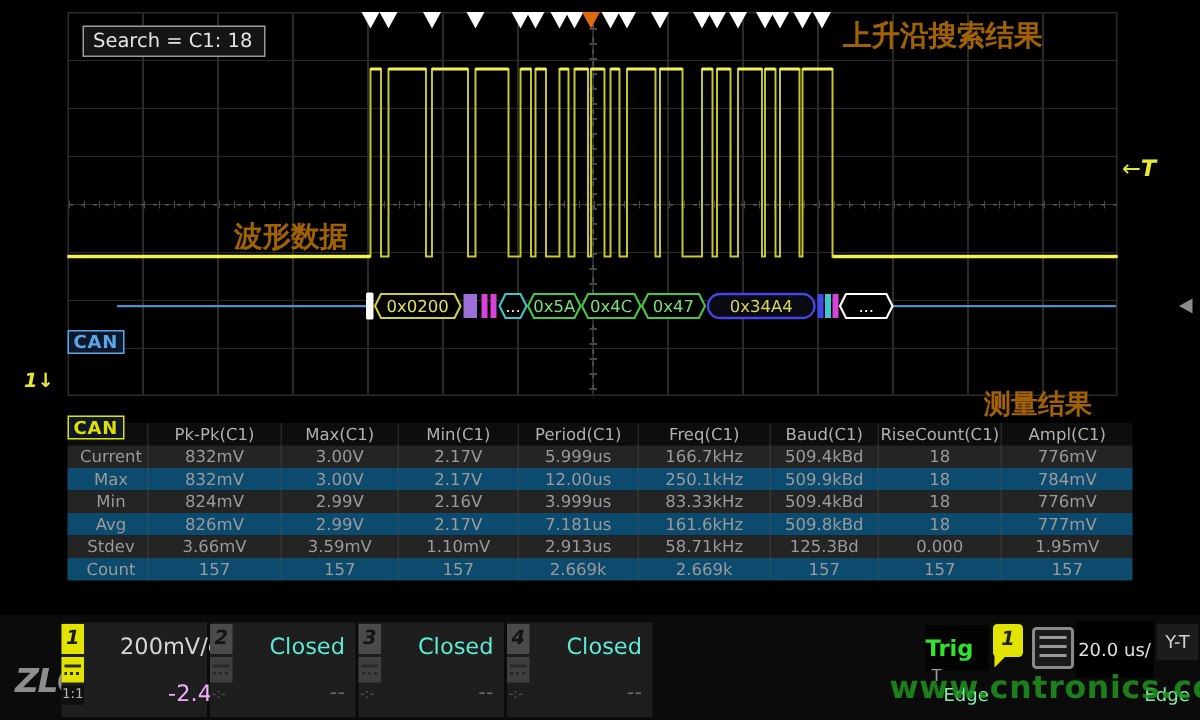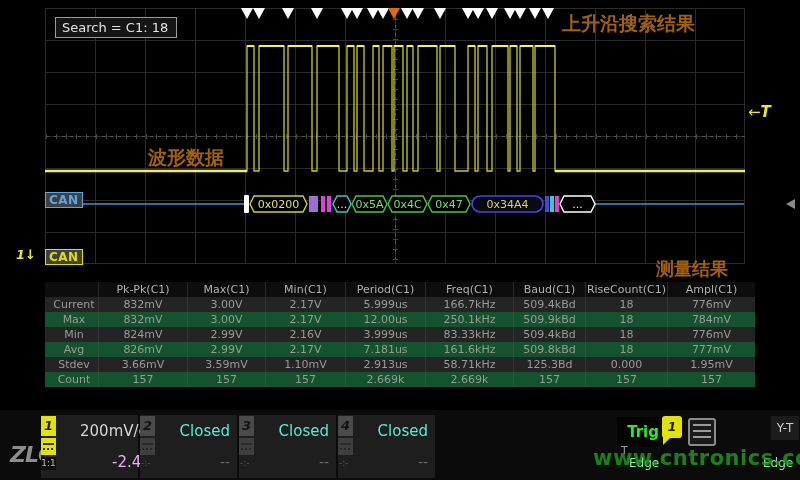--- a/index.html
+++ b/index.html
@@ -21,38 +21,38 @@
   .ticks-v{position:absolute;left:347px;top:0;width:5px;height:256px;
     background:repeating-linear-gradient(to bottom,#484848 0 1px,transparent 1px 10px);}
 
   #scope-svg{position:absolute;left:0;top:0;z-index:3;}
 
   .search-box{position:absolute;left:55px;top:17px;z-index:5;background:#151515;border:1px solid #9a9a9a;
     color:#e3e3e3;font-size:13px;line-height:19px;height:19px;padding:0 8px 0 6px;}
 
   .ann{position:absolute;z-index:6;color:#a16207;font-weight:bold;white-space:nowrap;}
   .ann1{left:562px;top:11px;font-size:19px;}
-  .ann2{left:148px;top:145px;font-size:19px;}
+  .ann2{left:156px;top:145px;font-size:19px;}
   .ann3{left:621px;top:212px;font-size:18px;}
   .ann4{left:656px;top:257px;font-size:18px;}
 
   .trig-level{position:absolute;left:748px;top:103px;z-index:5;color:#e8e832;font-size:15px;}
   .trig-level em{font-style:italic;font-weight:bold;}
 
   .can-label{position:absolute;z-index:5;font-size:12px;line-height:14px;height:14px;padding:0 3px;
-    background:#404040;font-weight:bold;letter-spacing:0.5px;}
+    background:#0f172a;font-weight:bold;letter-spacing:0.5px;margin-top:28px;}
   .can-blue{left:45px;top:192px;border:1px solid #58a8e8;color:#58a8e8;}
   .can-yellow{left:45px;top:249px;border:1px solid #e0e000;color:#e0e000;}
 
   .ch-marker{position:absolute;left:16px;top:247px;z-index:5;color:#e8e832;font-size:13px;font-weight:bold;}
   .ch-marker .num{font-style:italic;}
 
   
   .mtable{position:absolute;left:45px;top:282px;width:710px;z-index:4;font-size:11px;color:#9a9a9a;}
-  .mrow{display:grid;grid-template-columns:53px 89px 78px 80px 80px 88px 72px 82px 88px;height:15px;line-height:15px;background:#14532d;}
+  .mrow{display:grid;grid-template-columns:53px 89px 78px 80px 80px 88px 72px 82px 88px;height:15px;line-height:15px;background:#0c4a6e;}
   .mrow.mhead{background:#0d0d0d;color:#b0b0b0;}
   .mrow.alt{background:#242424;}
   .mcell{text-align:center;overflow:hidden;white-space:nowrap;border-left:1px solid rgba(90,90,90,0.35);}
   .mcell:first-child{border-left:none;text-align:center;padding-left:5px;}
 
   
   .toolbar{position:absolute;left:0;top:410px;width:800px;height:70px;background:#0b0b0b;z-index:4;}
   .logo{position:absolute;left:10px;top:32px;color:#8d8d8d;font-size:22px;font-weight:bold;
     font-style:italic;letter-spacing:-1px;}
   .logo sup{font-size:9px;font-style:normal;}
@@ -70,21 +70,21 @@
   .chcoup i:nth-child(2){top:10px;background:repeating-linear-gradient(to right,#2a2a2a 0 2px,transparent 2px 4px);}
   .chprobe{font-size:9px;color:#b8b8b8;text-align:center;height:13px;line-height:13px;background:#101010;}
   .chbox:not(.active) .chprobe{color:#585858;background:transparent;text-align:left;padding-left:1px;}
   .chmain{flex:1;display:flex;flex-direction:column;}
   .chscale{height:32px;line-height:32px;text-align:right;padding-right:7px;font-size:15px;color:#d6d6d6;padding-left:24px;}
   .choffset{height:31px;line-height:31px;text-align:right;padding-right:7px;font-size:15px;color:#f0abfc;}
   .chbox:not(.active) .chscale{color:#5eead4;}
   .chbox:not(.active) .choffset{color:#6a6a6a;font-size:14px;}
 
   .trigbox{position:absolute;left:617px;top:7px;width:42px;height:30px;background:#030303;
-    color:#2ee62e;font-weight:bold;font-size:15px;text-align:right;line-height:30px;}
+    color:#2ee62e;font-weight:bold;font-size:15px;text-align:left;line-height:30px;}
   .tagicon{position:absolute;left:662px;top:6px;width:20px;height:22px;background:#e3e300;border-radius:3px;
     color:#222;font-weight:bold;font-style:italic;font-size:13px;text-align:center;line-height:22px;}
   .tagicon:after{content:"";position:absolute;left:1px;top:20px;border-left:9px solid #e3e300;
     border-bottom:9px solid transparent;}
   .busicon{position:absolute;left:688px;top:8px;width:24px;height:24px;border:2px solid #8a8a8a;
     border-radius:3px;background:#1a1a1a;}
   .busicon i{display:block;height:2px;background:#9a9a9a;margin:4px 3px 0 3px;}
   .tbbox{position:absolute;left:717px;top:4px;width:52px;height:38px;background:#000;
     color:#e0e0e0;font-size:12px;text-align:center;line-height:38px;white-space:nowrap;}
   .ytbox{position:absolute;left:771px;top:6px;width:28px;height:24px;background:#1c1c1c;
@@ -328,20 +328,21 @@
         </div>
       </div>
 
     <div class="trigbox"><span>Trig</span></div>
     <div class="tagicon">1</div>
     <div class="busicon">
         <i></i>
         <i></i>
         <i></i>
       </div>
+    <div class="tbbox">20.0 us/</div>
     <div class="ytbox">Y-T</div>
     <div class="tsmall">T</div>
     <div class="edgelabel">Edge</div>
     <div class="edgelabel right">Edge</div>
   </div>
 
   <div class="watermark">www.cntronics.com</div>
 </div>
 
 </body></html>

